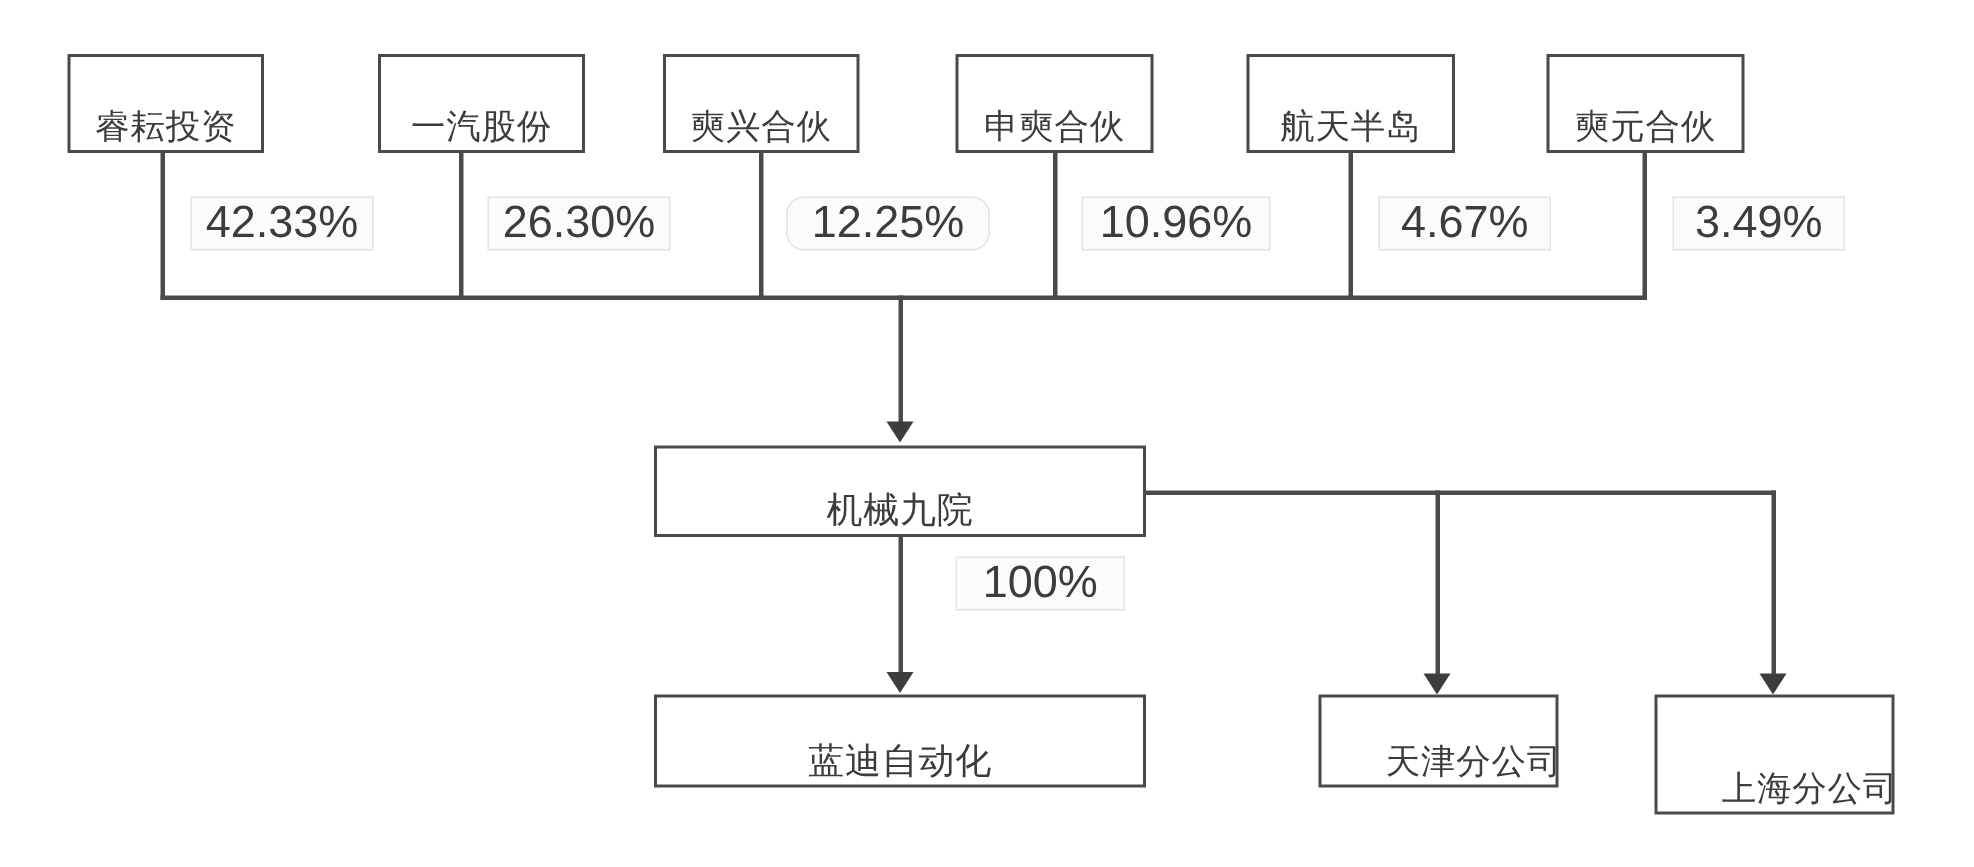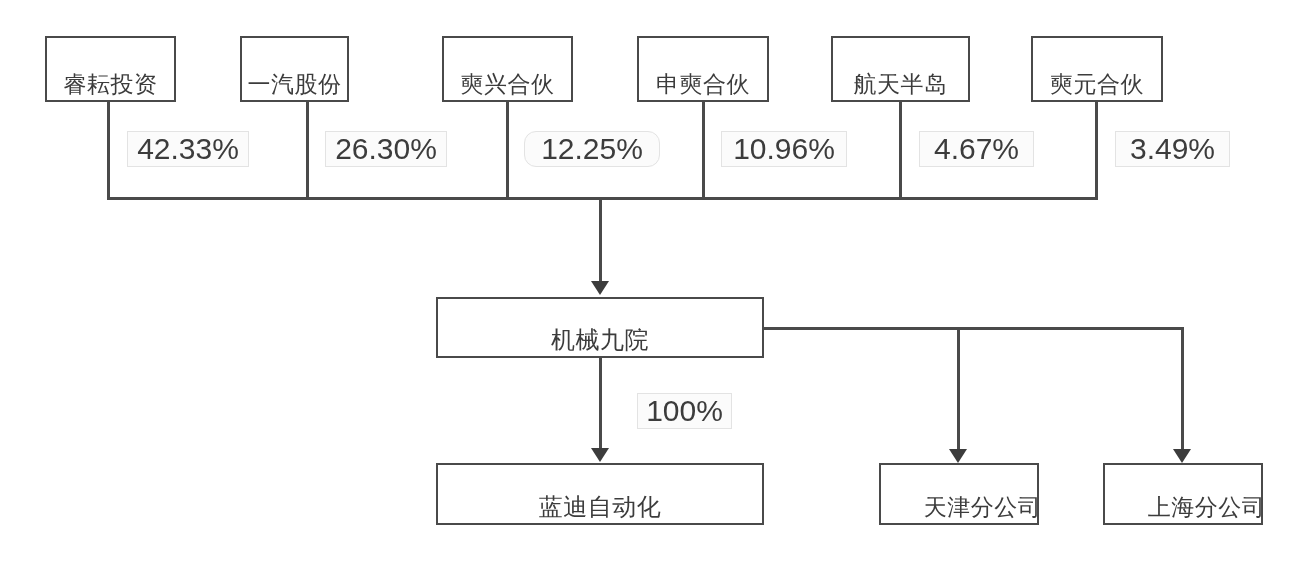--- a/index.html
+++ b/index.html
@@ -68,21 +68,21 @@
   }
 </style>
 </head>
 <body>
 
 <div id="diagram-root">
 
   <div class="node-box shareholder" style="left:45px;  top:36px;  width:131px; height:66px;">
     <span>睿耘投资</span>
   </div>
-  <div class="node-box shareholder" style="left:240px; top:36px;  width:109px; height:66px;">
+  <div class="node-box shareholder" style="left:252px; top:36px;  width:138px; height:66px;">
     <span>一汽股份</span>
   </div>
   <div class="node-box shareholder" style="left:442px; top:36px;  width:131px; height:66px;">
     <span>奭兴合伙</span>
   </div>
   <div class="node-box shareholder" style="left:637px; top:36px;  width:132px; height:66px;">
     <span>申奭合伙</span>
   </div>
   <div class="node-box shareholder" style="left:831px; top:36px;  width:139px; height:66px;">
     <span>航天半岛</span>
@@ -122,36 +122,36 @@
   <div class="edge-v" style="left:599px; top:197px; height:85px;"></div>
   <div class="arrow-head" style="left:591px; top:281px;"></div>
 
   <div class="node-box company" style="left:436px; top:297px; width:328px; height:61px;">
     <span>机械九院</span>
   </div>
 
   <div class="edge-v" style="left:599px; top:358px; height:91px;"></div>
   <div class="arrow-head" style="left:591px; top:448px;"></div>
 
-  <div class="pct-label" style="left:637px; top:393px; width:95px;">
+  <div class="pct-label" style="left:637px; top:371px; width:113px;">
     <span>100%</span>
   </div>
 
   <div class="node-box company" style="left:436px; top:463px; width:328px; height:62px;">
     <span>蓝迪自动化</span>
   </div>
 
   <div class="edge-h" style="left:763px; top:327px; width:421px;"></div>
 
   <div class="edge-v" style="left:957px;  top:327px; height:123px;"></div>
   <div class="arrow-head" style="left:949px; top:449px;"></div>
 
   <div class="edge-v" style="left:1181px; top:327px; height:123px;"></div>
   <div class="arrow-head" style="left:1173px; top:449px;"></div>
 
   <div class="node-box branch" style="left:879px;  top:463px; width:160px; height:62px;">
     <span>天津分公司</span>
   </div>
-  <div class="node-box branch" style="left:1103px; top:463px; width:160px; height:62px;">
+  <div class="node-box branch" style="left:1103px; top:463px; width:160px; height:80px;">
     <span>上海分公司</span>
   </div>
 
 </div>
 
 </body></html>

